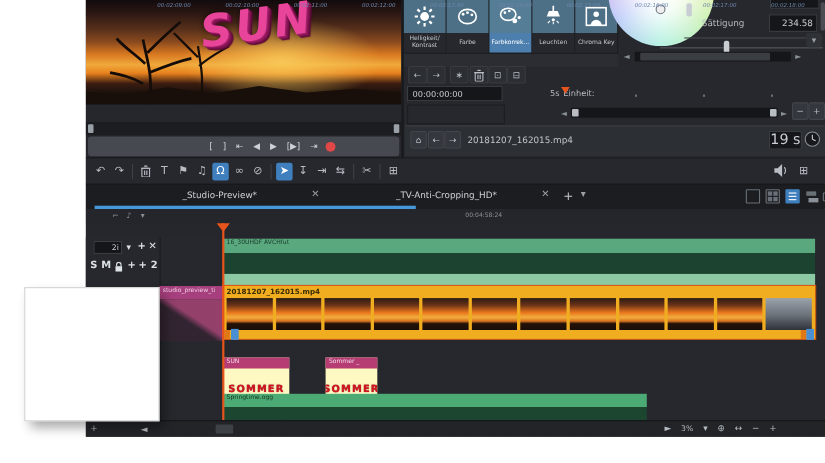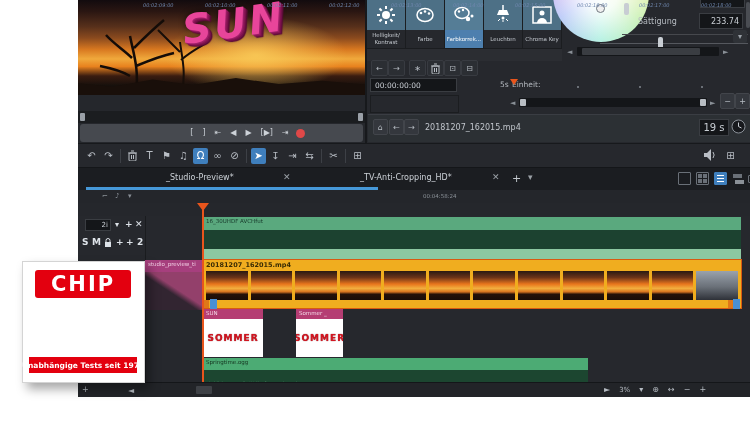--- a/index.html
+++ b/index.html
@@ -81,21 +81,21 @@
   #vscroll{left:664px;top:0;width:8px;height:166px;background:#2a2c31;border-left:1px solid #1a1c1f;
     display:flex;flex-direction:column;align-items:center;font-size:7px;color:#9aa0a7;}
   .clip-label{font-size:5.5px;white-space:nowrap;overflow:hidden;padding:1px 3px;line-height:1.4;}
   #clip-green{left:125px;top:1px;width:538px;height:43px;}
   #clip-yellow{left:125px;top:44px;width:538px;height:48px;outline:1px solid #d85a12;background:#f0ad1f;}
   #film-strip{position:absolute;left:0;top:11px;width:538px;height:29px;display:flex;gap:3px;padding:0 3px;box-sizing:border-box;background:#f0ad1f;}
   .thumb{flex:1;background:linear-gradient(180deg,#2a1a12 0%,#6a3318 22%,#e8751c 45%,#f2ae3e 60%,#d8741f 72%,#241209 80%,#1a0d08 100%);}
   .thumb.gray{background:linear-gradient(180deg,#9aa2ac 0%,#6a7078 55%,#2e3138 100%);}
   .handle-o{width:5px;height:8px;background:#e07818;}
   .handle-b{width:7px;height:10px;background:#4a8fd4;}
-  .title-clip{top:93px;height:48px;background:#ffffff;}
+  .title-clip{top:109px;height:48px;background:#fef9c3;}
   .title-head{height:10px;background:#b53d73;color:#f2d4e4;font-size:5.5px;padding:1px 3px;box-sizing:border-box;white-space:nowrap;overflow:hidden;}
   .title-body{height:38px;display:flex;align-items:center;justify-content:center;overflow:hidden;
     color:#d41520;font-weight:bold;font-size:9px;letter-spacing:1px;text-shadow:0 0 1px #6a0a10;}
   #clip-audio{left:125px;top:142px;width:385px;height:24px;}
   #playhead-line{left:124px;top:203px;width:2px;height:179px;background:#e8551c;}
   #playhead-tri{left:119px;top:203px;width:0;height:0;border-left:6px solid transparent;border-right:6px solid transparent;border-top:8px solid #e8551c;}
   #clip-trans{left:67px;top:44px;width:58px;height:48px;}
 
   
   #bottombar{left:0;top:382px;width:672px;height:15px;background:#222428;border-top:1px solid #141619;font-size:8px;}
@@ -266,21 +266,21 @@
           </div>
         </div>
       <div class="abs" style="left:0;top:48px;width:195px;height:12px;background:#2b2d32;border-top:1px solid #1b1d20;"></div>
 
       <div id="wheel" class="abs"></div>
       <div id="wheel-dot" class="abs"></div>
 
       <div class="abs vbox" style="left:333px;top:-4px;width:43px;height:10px;"></div>
       <span class="abs slider-handle" style="left:257px;top:3px;"></span>
       <span class="abs" style="left:271px;top:17px;font-size:8px;color:#b5bac0;">Sättigung</span>
-      <div class="abs vbox" style="left:332px;top:13px;width:44px;height:16px;display:flex;align-items:center;justify-content:flex-end;padding-right:3px;font-size:8px;box-sizing:border-box;">233.74</div>
+      <div class="abs vbox" style="left:332px;top:13px;width:44px;height:16px;display:flex;align-items:center;justify-content:flex-end;padding-right:3px;font-size:8px;box-sizing:border-box;">234.58</div>
       <div class="abs hline" style="left:255px;top:34px;width:126px;"></div>
       <div class="abs" style="left:233px;top:43px;width:148px;height:1px;background:#55585e;"></div>
       <span class="abs slider-handle" style="left:291px;top:37px;"></span>
       <div class="abs" style="left:366px;top:30px;width:14px;height:13px;background:#2f3237;border-radius:2px;display:flex;align-items:center;justify-content:center;color:#9aa0a7;font-size:8px;">▾</div>
 
       <span class="abs arrow" style="left:200px;top:49px;">◄</span>
       <div class="abs pscroll" style="left:210px;top:47px;width:142px;">
         <span class="bar" style="left:5px;width:118px;"></span>
       </div>
       <span class="abs arrow" style="left:356px;top:49px;">►</span>
@@ -316,21 +316,21 @@
       </div>
       <span class="abs arrow" style="left:343px;top:100px;">►</span>
       <div class="abs mbtn" style="left:353px;top:93px;">−</div>
       <div class="abs mbtn" style="left:368px;top:93px;">+</div>
 
       <div id="media-bar" class="abs">
         <div class="abs mbtn" style="left:5px;">⌂</div>
         <div class="abs mbtn" style="left:21px;">←</div>
         <div class="abs mbtn" style="left:36px;">→</div>
         <span class="abs" style="left:57px;top:8px;font-size:8px;color:#c0c5cb;">20181207_162015.mp4</span>
-        <div class="abs vbox" style="left:331px;top:4px;width:28px;height:15px;display:flex;align-items:center;justify-content:center;font-size:10px;">19 s</div>
+        <div class="abs vbox" style="left:331px;top:4px;width:28px;height:15px;display:flex;align-items:center;justify-content:center;font-size:13px;">19 s</div>
         <svg class="abs" style="left:363px;top:4px;" width="15" height="15">
           <circle cx="7.5" cy="7.5" r="6.5" fill="#17191d" stroke="#8a9097"></circle>
           <line x1="7.5" y1="7.5" x2="7.5" y2="3.5" stroke="#c8cdd3"></line>
           <line x1="7.5" y1="7.5" x2="10.5" y2="9" stroke="#c8cdd3"></line>
         </svg>
       </div>
       <div class="abs" style="left:379px;top:2px;width:4px;height:26px;background:#4a4d53;border-radius:2px;"></div>
     </div>
 
     <div id="tabbar" class="abs">
@@ -473,16 +473,14 @@
           <span class="bic">▾</span>
           <span class="bic">⊕</span>
           <span class="bic">↔</span>
           <span class="bic">−</span>
           <span class="bic">+</span>
         </span>
     </div>
   </div>
 
   <div id="chip-badge" class="abs">
-    <div id="chip-logo" class="abs">CHIP</div>
-    <div id="chip-banner" class="abs">Unabhängige Tests seit 1978</div>
   </div>
 </div>
 
 </body></html>

